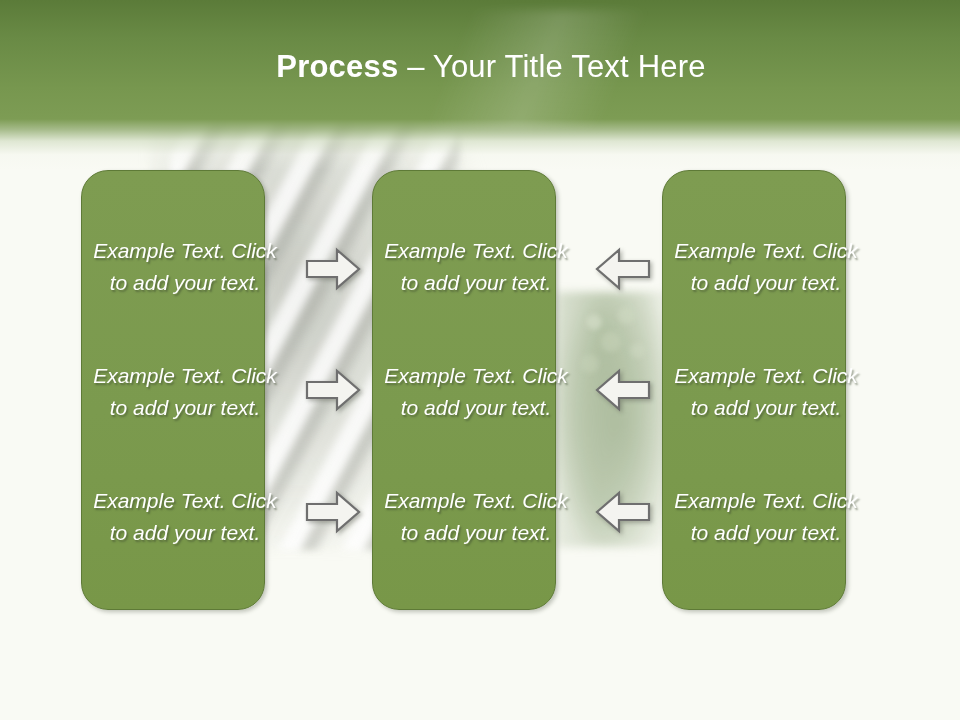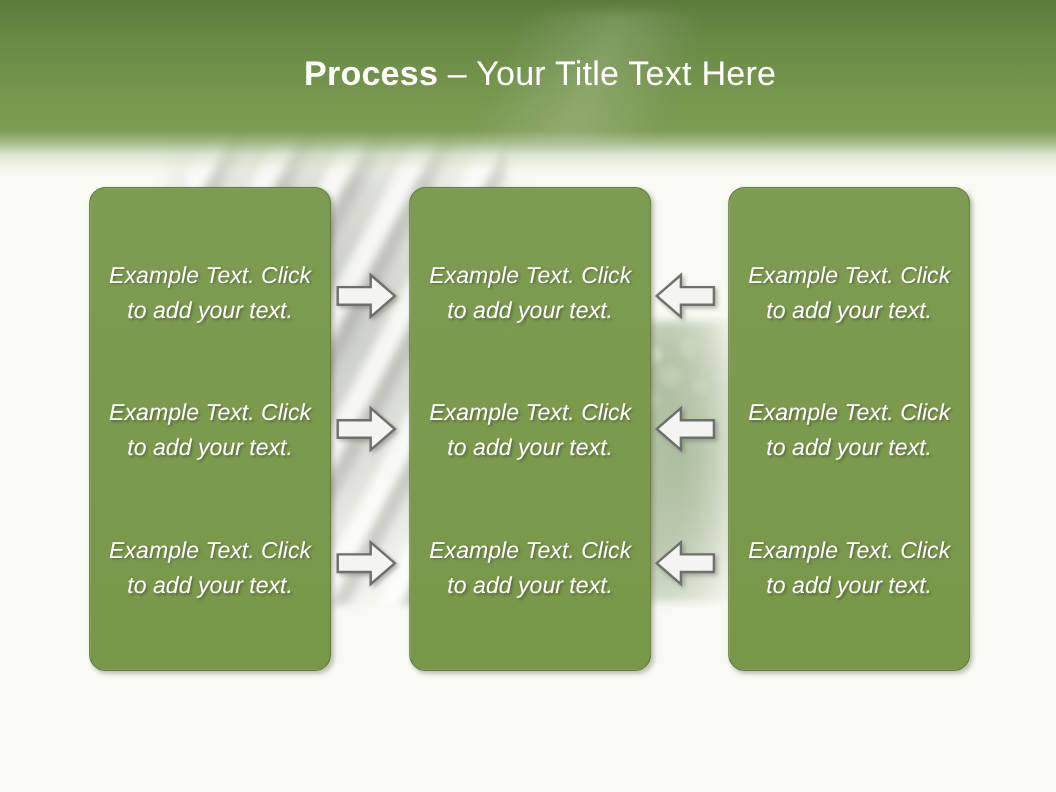--- a/index.html
+++ b/index.html
@@ -130,31 +130,31 @@
     white-space: nowrap;
   }
   .title .t-bold { font-weight: bold; }
   .title .t-sep  { font-weight: normal; }
   .title .t-rest { font-weight: normal; }
 
   
   .pbox {
     position: absolute;
     top: 170px;
-    width: 220px;
+    width: 184px;
     height: 440px;
     background: linear-gradient(to bottom, #7e9c51 0%, #7b9a4e 55%, #789748 100%);
     border: 1px solid #5e7a37;
-    border-radius: 15px;
+    border-radius: 27px;
     box-shadow: 2px 2px 4px rgba(70,80,60,0.33);
     box-sizing: border-box;
     display: flex;
     flex-direction: column;
     justify-content: space-around;
-    align-items: center;
+    align-items: flex-start;
     padding: 34px 10px 30px 10px;
   }
   #pbox-0 { left: 81px; }
   #pbox-1 { left: 372px; }
   #pbox-2 { left: 662px; }
 
   .ptext {
     width: 186px;
     text-align: center;
     color: #ffffff;

